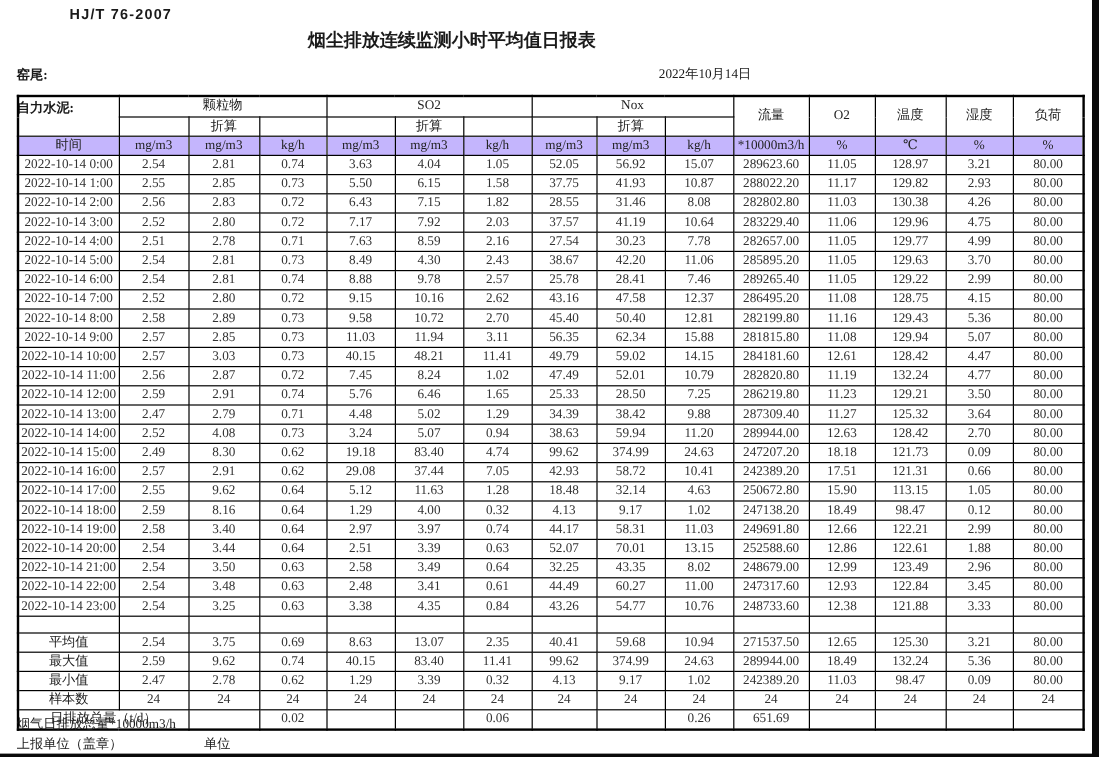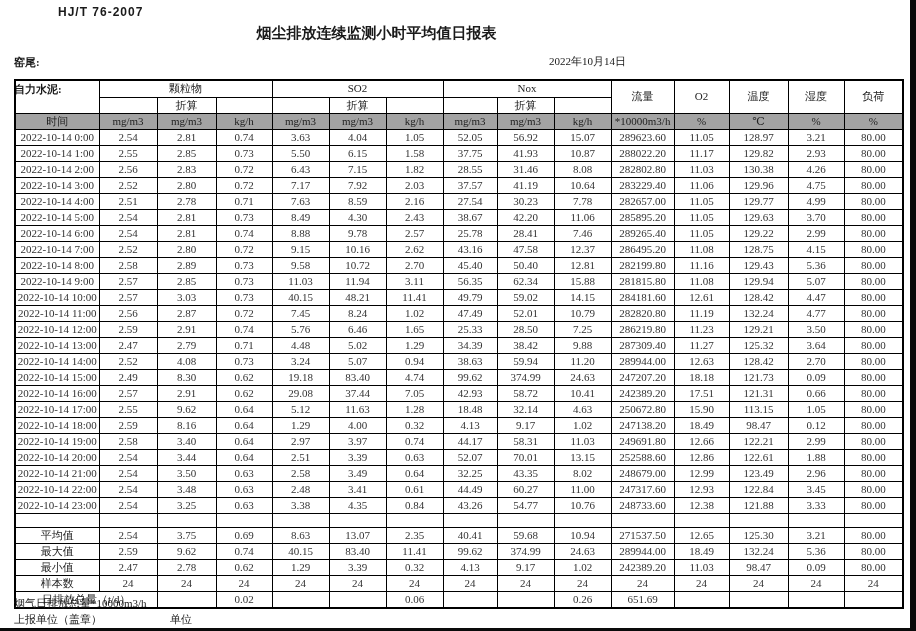--- a/index.html
+++ b/index.html
@@ -22,21 +22,21 @@
     border-collapse:collapse;table-layout:fixed;
     font-size:11px;color:#333;
   }
   table.rpt td{
     border:1px solid #000;text-align:center;vertical-align:middle;
     padding:0;height:15px;line-height:1.05;overflow:hidden;white-space:nowrap;
   }
   table.rpt{border:2px solid #000;}
   tr.hr1 td{height:16px;color:#222;}
   tr.hr2 td{height:15px;color:#222;}
-  tr.units td{background:#a3a3a3;height:15px;color:#222;}
+  tr.units td{background:#c4b5fd;height:15px;color:#222;}
   tr.blank td{height:13px;}
   td.timecell{font-size:11px;}
   td.sumlabel{color:#222;}
   td.totlabel{text-align:left;padding-left:3px;color:#222;}
 
   .footer1{position:absolute;left:14px;top:596px;font-size:11px;}
   .footer2{position:absolute;left:14px;top:612px;font-size:11px;}
   .footer2b{position:absolute;left:170px;top:612px;font-size:11px;}
 </style>
 </head>

